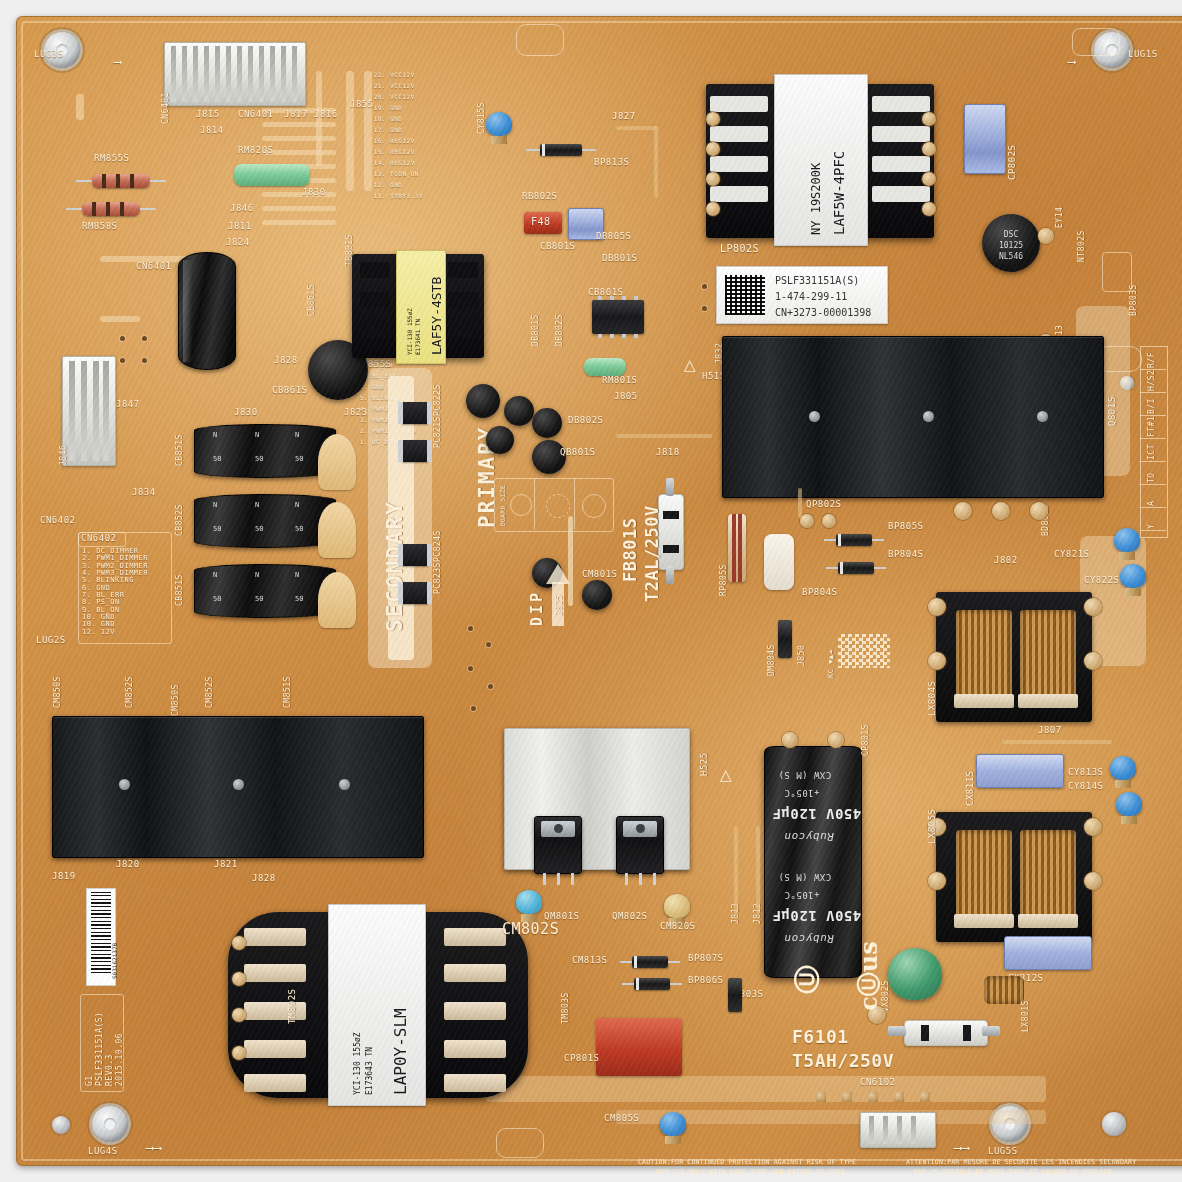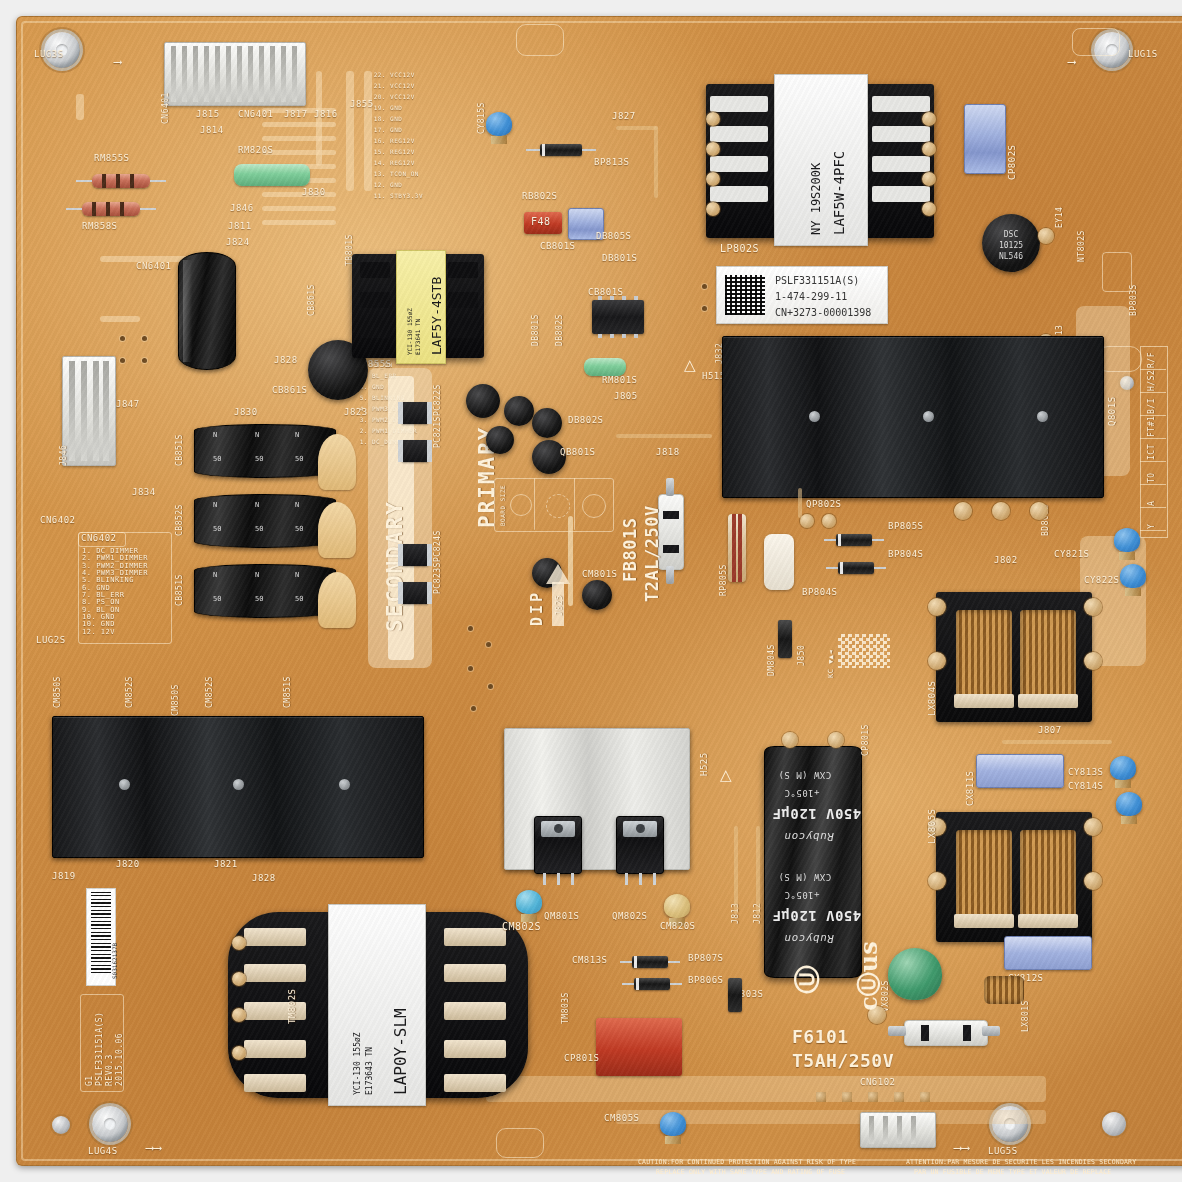--- a/index.html
+++ b/index.html
@@ -667,21 +667,21 @@
       <div class="legs">
           <i style="left:4px;"></i>
           <i style="left:18px;"></i>
           <i style="left:32px;"></i>
         </div>
     </div>
     <div class="silk r90" style="left:684px;top:760px;font-size:9px;">H525</div>
     <div class="warntri" style="left:704px;top:750px;">△</div>
 
     <div class="ycap" style="left:500px;top:874px;background:radial-gradient(circle at 35% 28%,#a7dff0,#51b4d8 55%,#3a93bd);"></div>
-    <div class="silk" style="left:486px;top:906px;font-size:10px;">CM802S</div>
+    <div class="silk" style="left:486px;top:906px;font-size:15px;">CM802S</div>
     <div class="silk" style="left:528px;top:896px;font-size:9px;">QM801S</div>
     <div class="silk" style="left:596px;top:896px;font-size:9px;">QM802S</div>
     <div class="ycap" style="left:648px;top:878px;background:radial-gradient(circle at 35% 28%,#f3e3b6,#dcc07c 55%,#c2a35e);"></div>
     <div class="silk" style="left:644px;top:906px;font-size:9px;">CM820S</div>
     <div class="silk" style="left:556px;top:940px;font-size:9px;">CM813S</div>
     <div class="diode" style="left:616px;top:940px;width:36px;">
         <i></i>
       <span class="lead" style="left:-12px;width:12px;"></span>
         <span class="lead" style="right:-12px;width:12px;"></span>
       </div>

